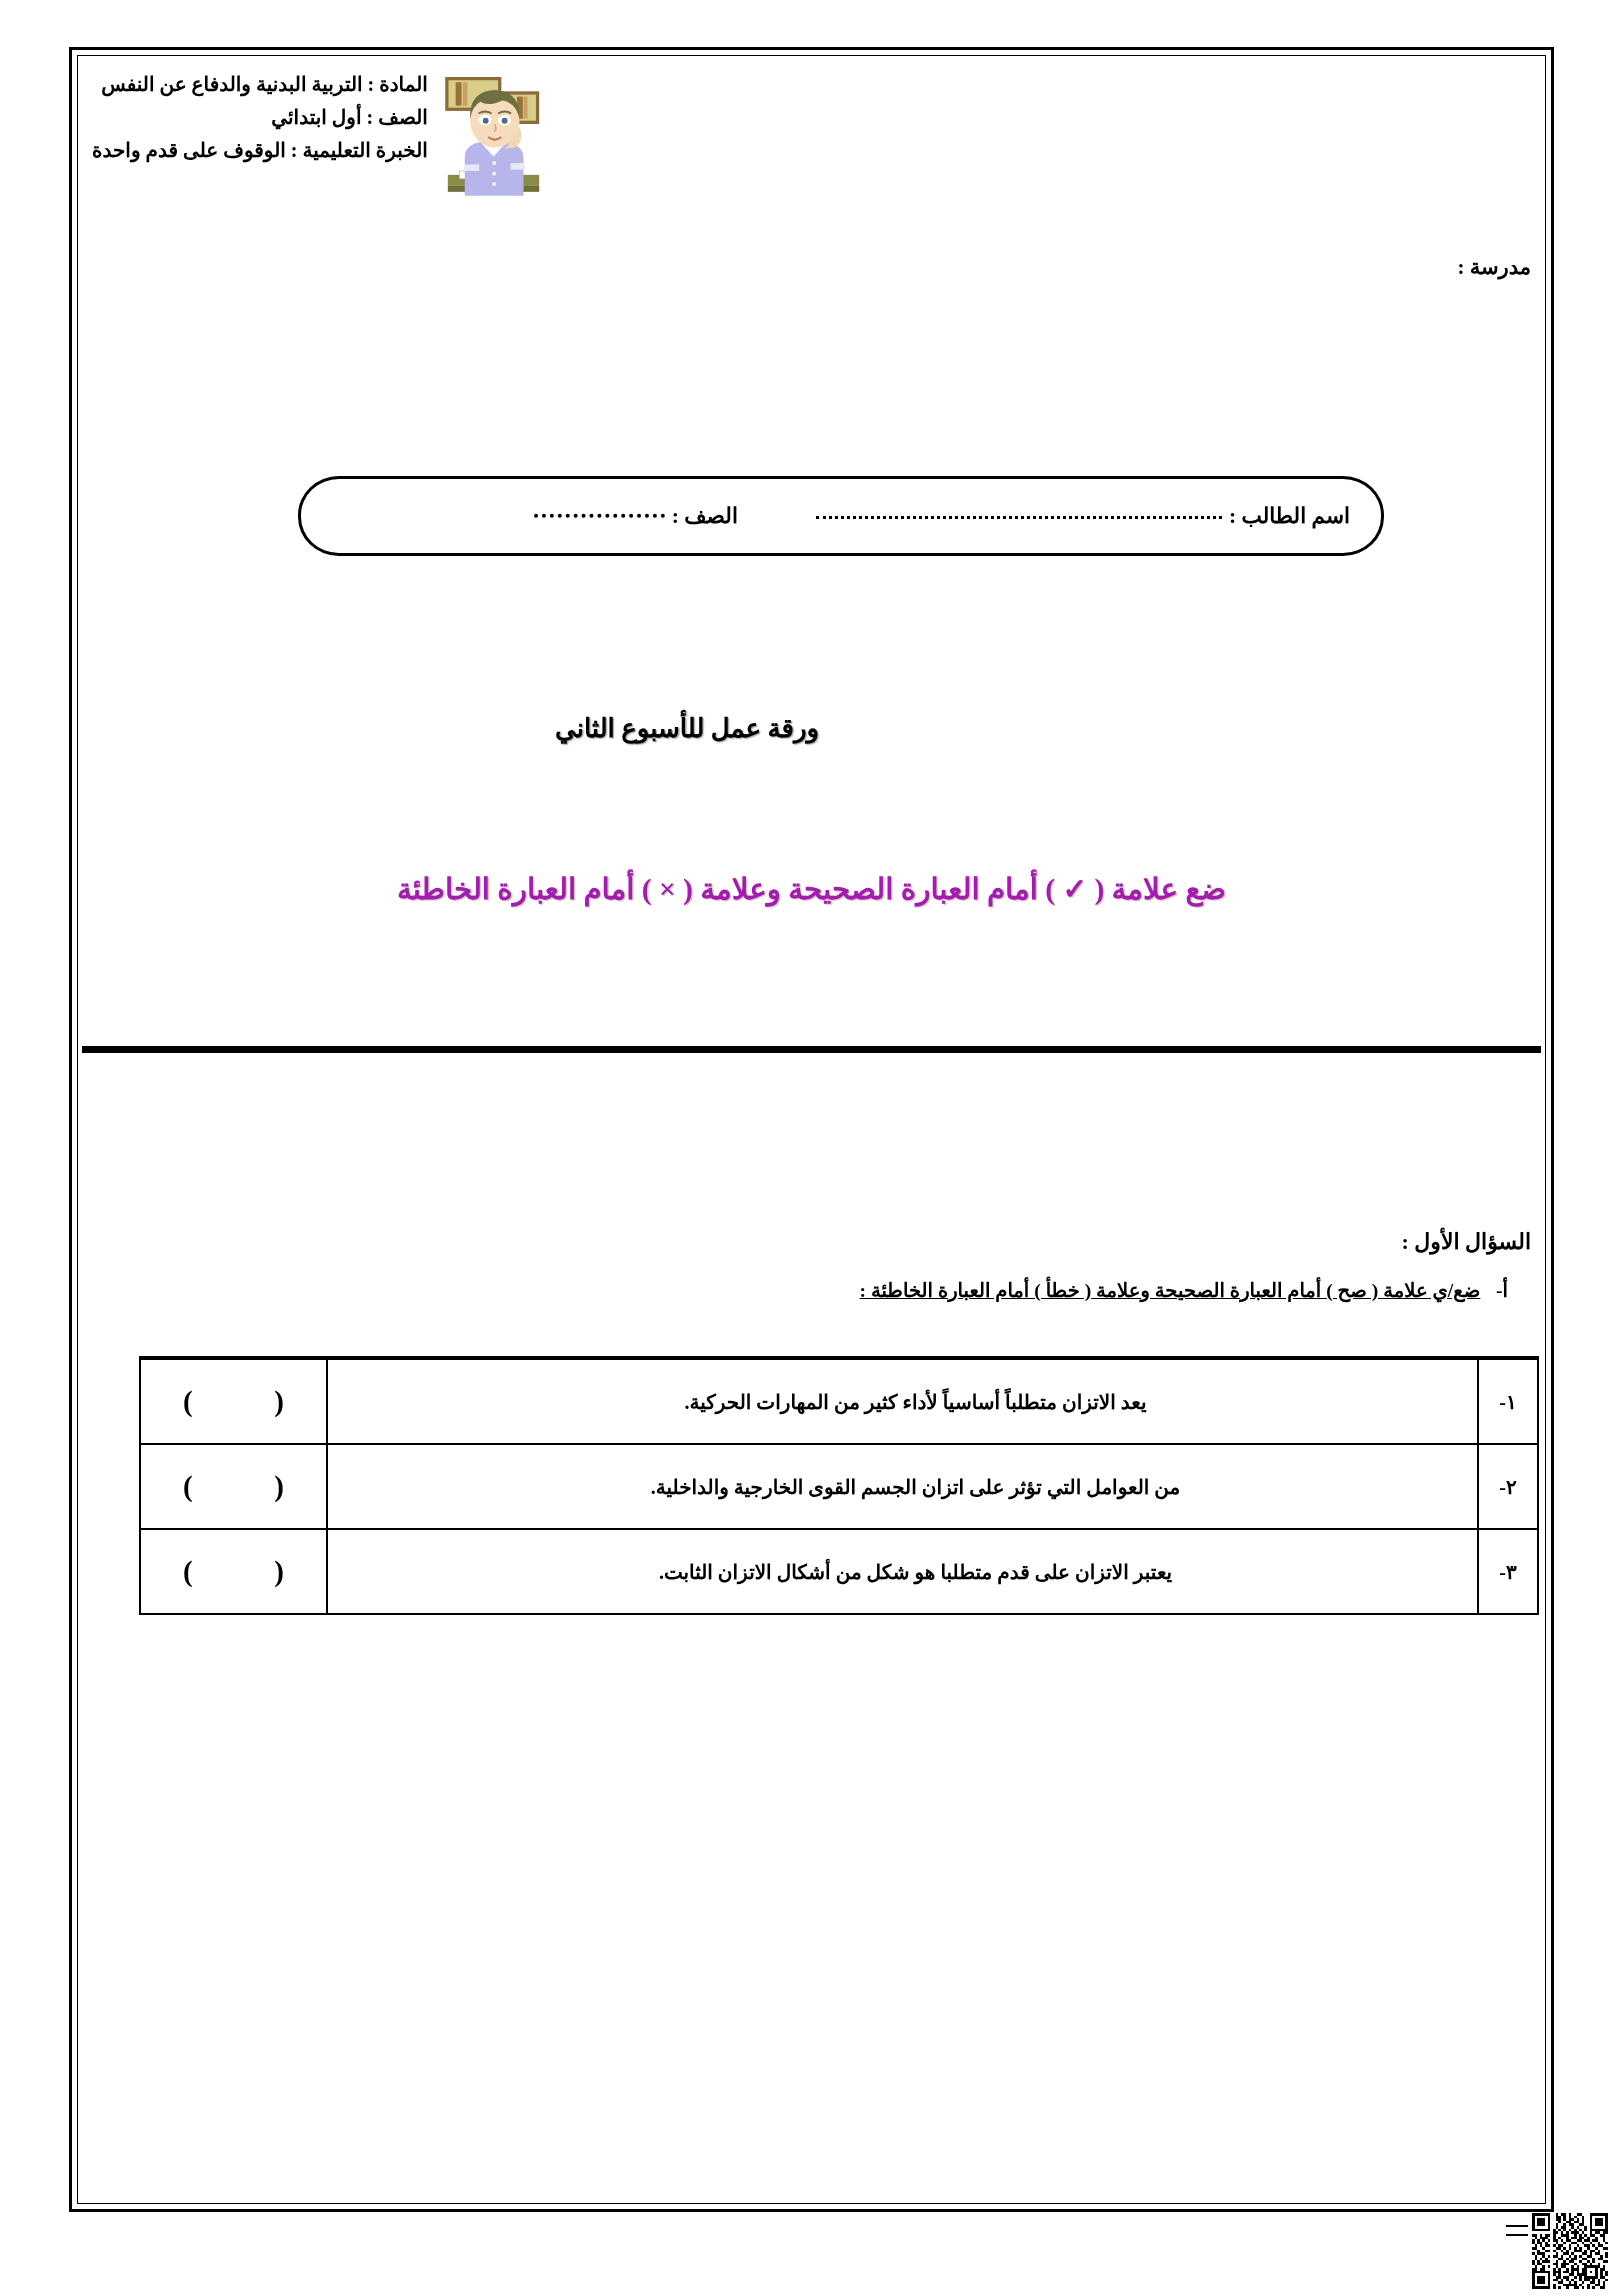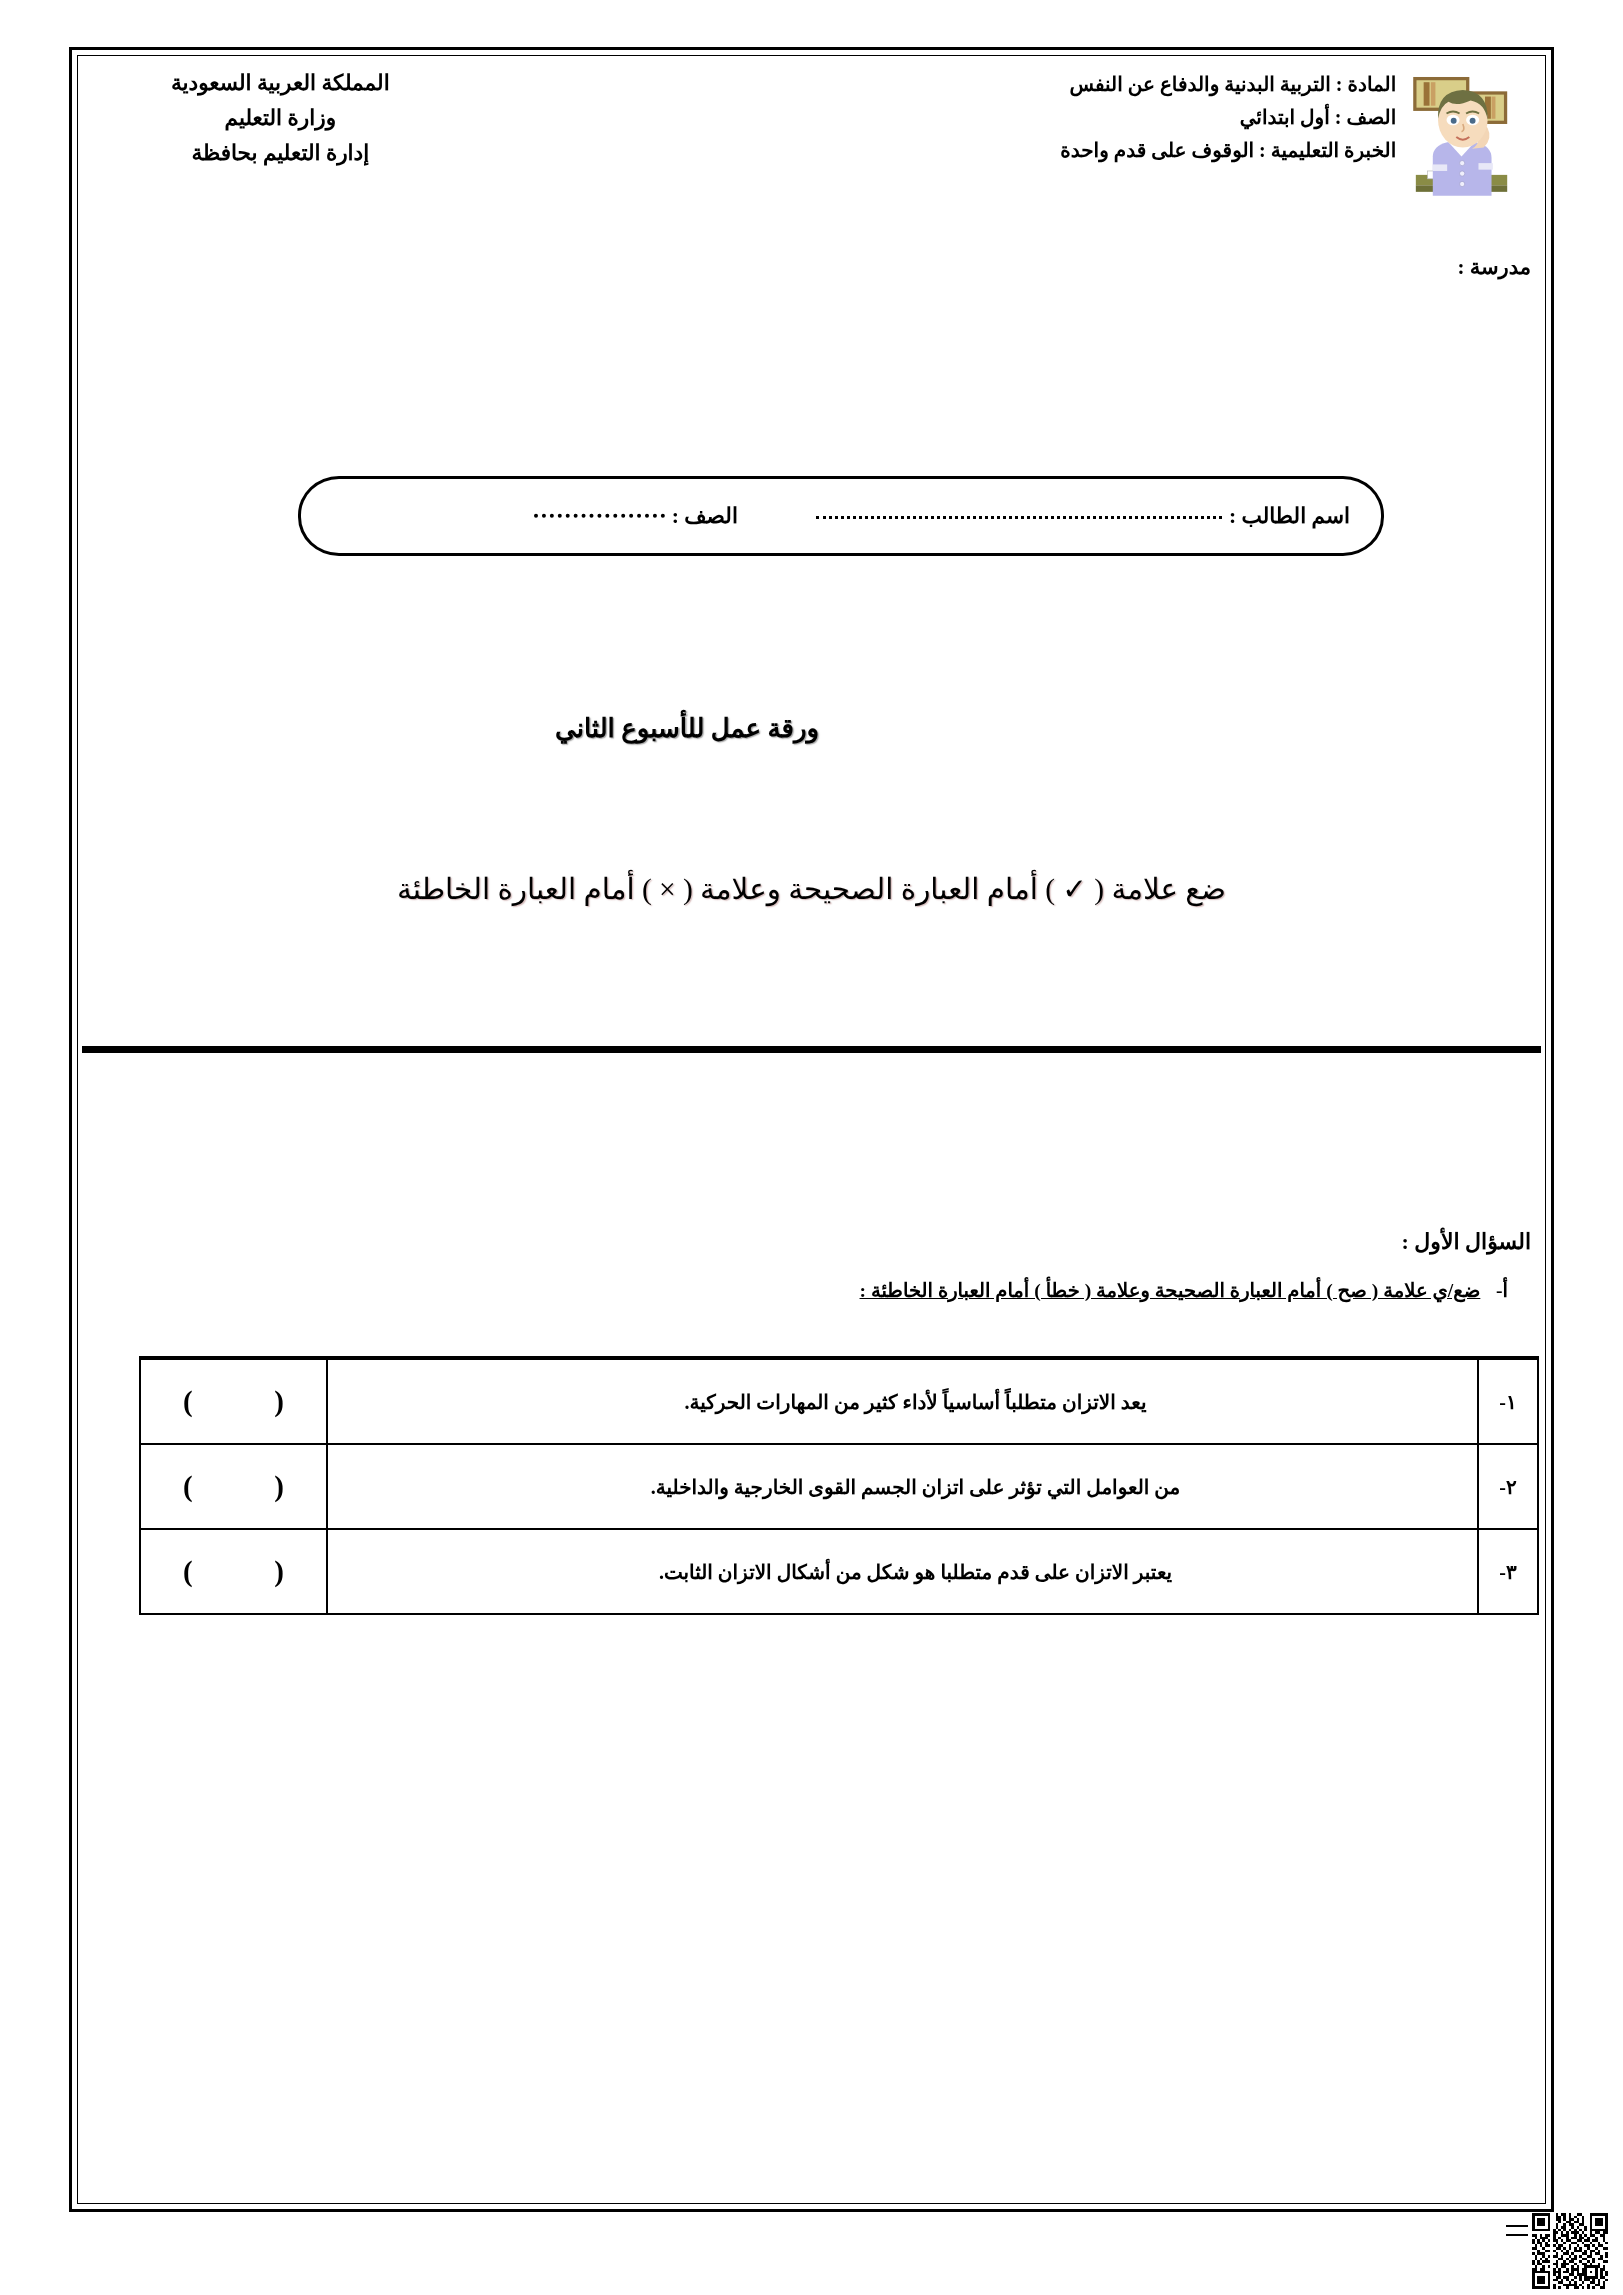--- a/index.html
+++ b/index.html
@@ -141,22 +141,22 @@
     letter-spacing: 0.7px;
     text-shadow: 1.3px 1.3px 1.3px rgba(80,80,80,0.55);
   }
   .red-instruction {
     position: absolute;
     left: 0;
     top: 872px;
     width: 1623px;
     text-align: center;
     font-size: 29.4px;
-    font-weight: normal;
-    color: #000000;
+    font-weight: bold;
+    color: #a21caf;
     text-shadow: 1.3px 1.3px 1.3px rgba(160,100,100,0.45);
   }
 
   .divider {
     position: absolute;
     left: 82px;
     top: 1046px;
     width: 1459px;
     height: 7.2px;
     background: #000;
@@ -233,25 +233,20 @@
     border-bottom: 2px solid #000;
   }
 </style>
 </head>
 <body>
 
 <div class="page-border"></div>
 
 <div class="header">
 
-  <div class="header-right">
-    <div>المملكة العربية السعودية</div>
-    <div>وزارة التعليم</div>
-    <div>إدارة التعليم بحافظة</div>
-  </div>
 
   <div class="header-left">
     <div class="header-left-text">
       <div>المادة : التربية البدنية والدفاع عن النفس</div>
       <div>الصف : أول ابتدائي</div>
       <div>الخبرة التعليمية : الوقوف على قدم واحدة</div>
     </div>
 
     <div class="clipart">
       <svg viewBox="0 0 190 200" width="124" height="131" aria-hidden="true">

